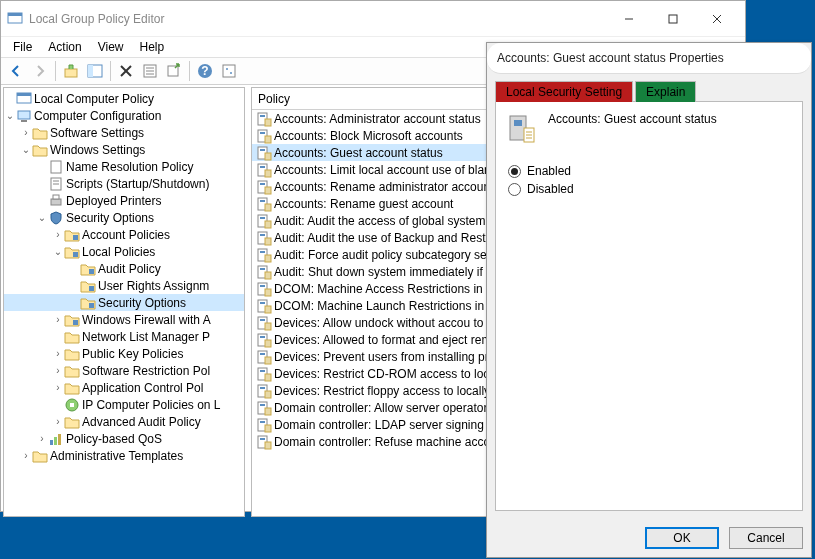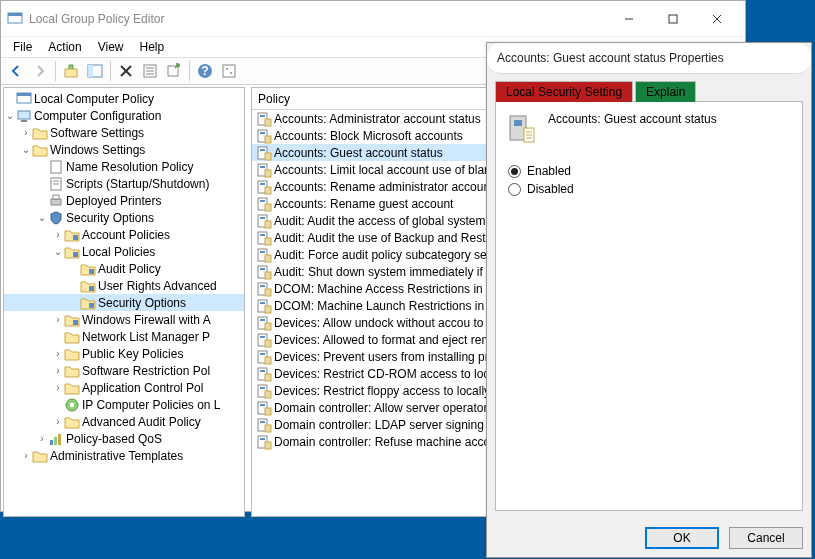--- a/index.html
+++ b/index.html
@@ -285,21 +285,21 @@
           <span class="indent"></span>
           <span class="indent"></span>
           <span class="indent"></span>
           <span class="expander"></span>
           <span class="tree-icon">
             <svg width="16" height="16">
               <path d="M1 4 h5 l2 2 h7 v8 h-14 z" fill="#ffe8a6" stroke="#c9a94a"></path>
               <rect x="9" y="8" width="5" height="5" fill="#5b8ec2"></rect>
             </svg>
           </span>
-          <span>User Rights Advanced</span>
+          <span>User Rights Assignm</span>
         </div>
         <div class="tree-row selected">
           <span class="indent"></span>
           <span class="indent"></span>
           <span class="indent"></span>
           <span class="indent"></span>
           <span class="expander"></span>
           <span class="tree-icon">
             <svg width="16" height="16">
               <path d="M1 4 h5 l2 2 h7 v8 h-14 z" fill="#ffe8a6" stroke="#c9a94a"></path>

